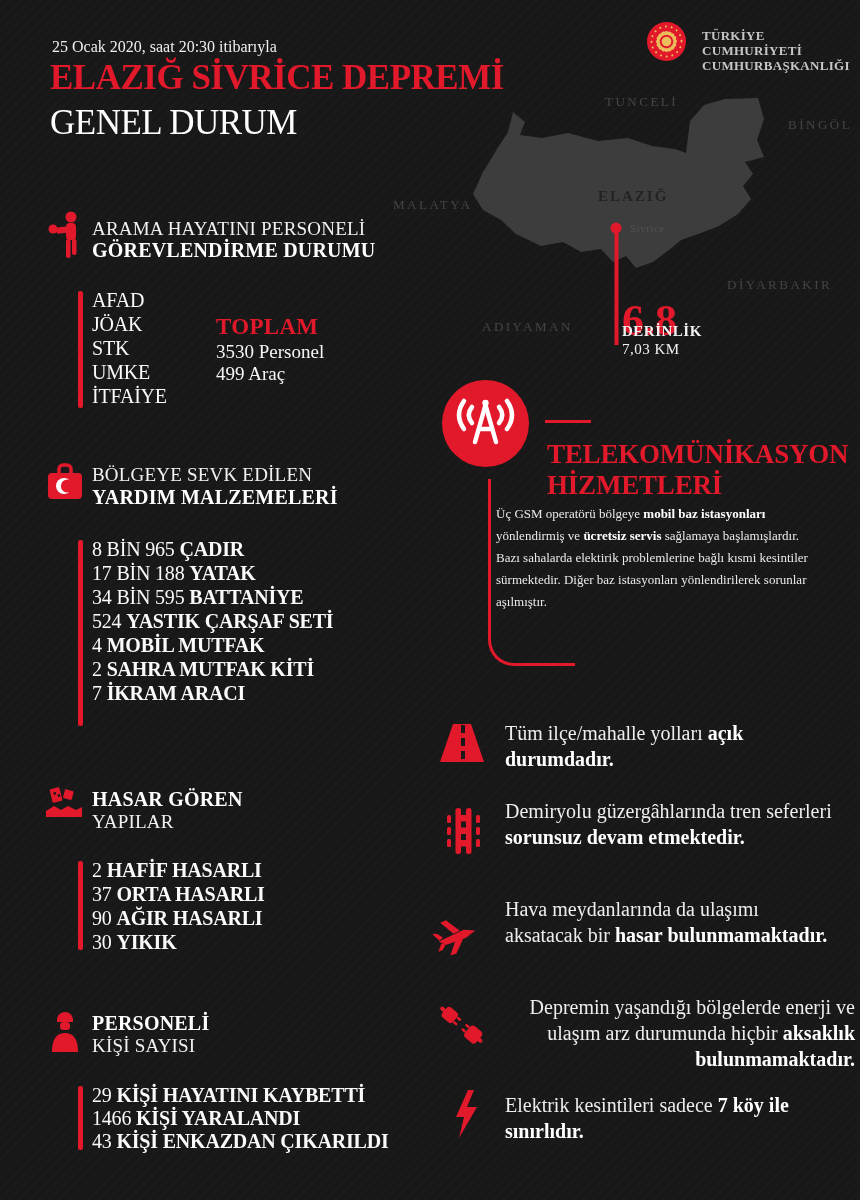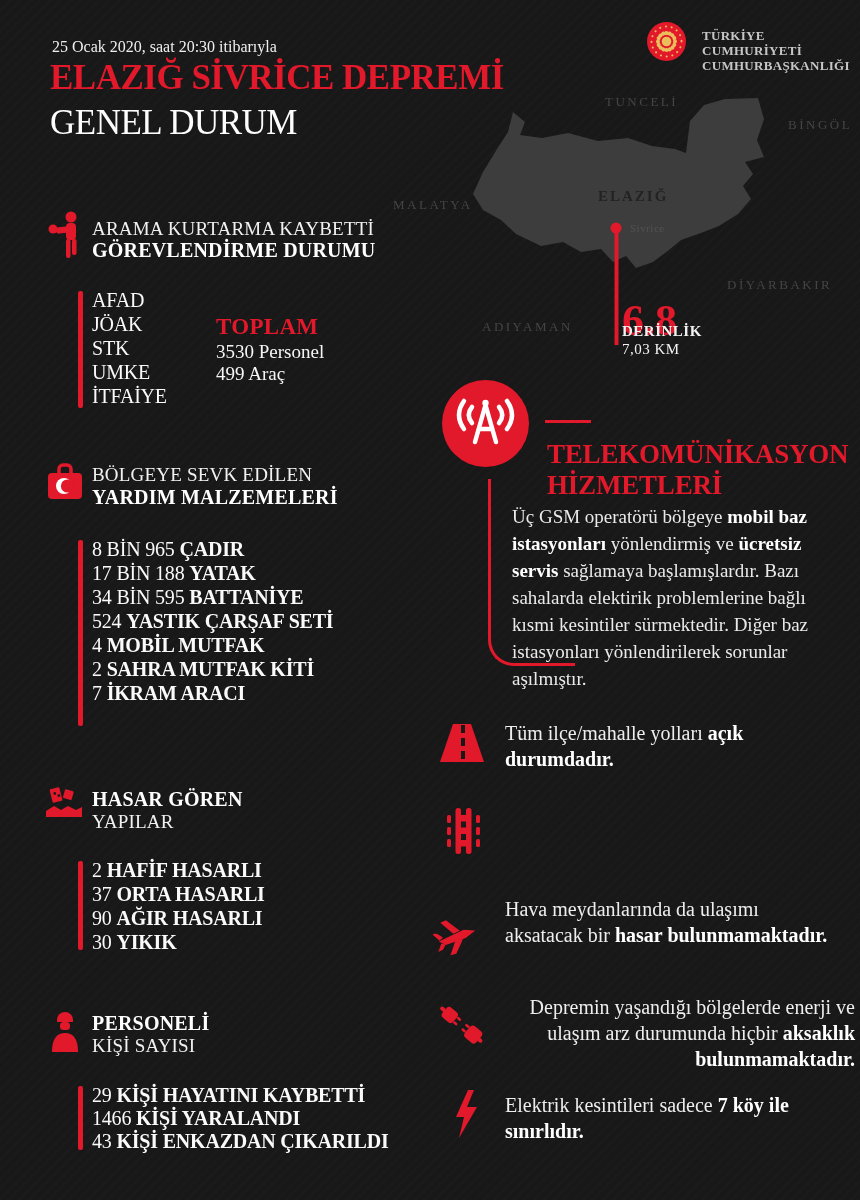--- a/index.html
+++ b/index.html
@@ -31,21 +31,21 @@
   .redbar{width:5px;background:#e2182b;border-radius:2px;}
   .list .row{font-size:20px;line-height:24px;letter-spacing:-0.2px;color:#fafafa;white-space:nowrap;}
   .list .num{font-weight:400;}
   .list .lbl{font-weight:700;}
   .toplam{font-size:23px;font-weight:700;color:#e2182b;letter-spacing:0.3px;}
   .tpline{font-size:19px;color:#f5f5f5;}
   
   .tele-dash{left:545px;top:420px;width:46px;height:3px;background:#e2182b;}
   .tele-t{font-size:27px;font-weight:700;color:#e2182b;letter-spacing:-0.2px;}
   .tele-bracket{left:488px;top:479px;width:84px;height:184px;border-left:3px solid #e2182b;border-bottom:3px solid #e2182b;border-bottom-left-radius:26px;}
-  .tele-para{left:512px;top:503px;width:322px;font-size:19px;line-height:27px;color:#eaeaea;}
+  .tele-para{left:496px;top:503px;width:322px;font-size:13px;line-height:22px;color:#eaeaea;}
   .tele-para .b{font-weight:700;color:#ffffff;}
   
   .st-text{position:absolute;width:330px;font-size:20px;line-height:26px;color:#eeeeee;}
   .st-text .b{font-weight:700;color:#ffffff;}
   .w350{width:350px;text-align:right;}
   svg{display:block;}
 </style>
 </head>
 <body>
 
@@ -89,21 +89,21 @@
   <div class="abs" style="left:48px;top:210px;">
     <svg width="36" height="50" viewBox="0 0 36 50" fill="#e2182b">
       <circle cx="23" cy="7" r="5.5"></circle>
       <rect x="18" y="13" width="10" height="17" rx="4"></rect>
       <circle cx="5" cy="19" r="4.5"></circle>
       <rect x="8" y="16.5" width="18" height="6.5" rx="3" transform="rotate(-6 17 20)"></rect>
       <rect x="18" y="29" width="4.5" height="19" rx="2"></rect>
       <rect x="24" y="29" width="4.5" height="16" rx="2"></rect>
     </svg>
   </div>
-  <div class="abs h1r" style="left:92px;top:218px;">ARAMA KURTARMA KAYBETTİ</div>
+  <div class="abs h1r" style="left:92px;top:218px;">ARAMA HAYATINI PERSONELİ</div>
   <div class="abs h1b" style="left:92px;top:239px;">GÖREVLENDİRME DURUMU</div>
   <div class="abs redbar" style="left:78px;top:291px;height:117px;"></div>
   <div class="abs list" style="left:92px;top:288px;">
     <div class="row">AFAD</div>
     <div class="row">JÖAK</div>
     <div class="row">STK</div>
     <div class="row">UMKE</div>
     <div class="row">İTFAİYE</div>
   </div>
   <div class="abs toplam" style="left:216px;top:314px;">TOPLAM</div>
@@ -205,20 +205,21 @@
       <rect x="8.5" y="0" width="5.5" height="46" rx="2.5"></rect>
       <rect x="19" y="0" width="5.5" height="46" rx="2.5"></rect>
       <rect x="13" y="7" width="7" height="6.5"></rect>
         <rect x="13" y="19.5" width="7" height="6.5"></rect>
         <rect x="13" y="32" width="7" height="6.5"></rect>
       <rect x="29" y="7" width="4" height="8" rx="1.5"></rect>
         <rect x="29" y="19" width="4" height="8" rx="1.5"></rect>
         <rect x="29" y="31" width="4" height="8" rx="1.5"></rect>
     </svg>
   </div>
+  <div class="st-text" style="left:505px;top:798px;"><span>Demiryolu güzergâhlarında tren seferleri </span><span class="b">sorunsuz devam etmektedir.</span></div>
 
   <div class="abs" style="left:433px;top:912px;">
     <svg width="48" height="48" viewBox="0 0 48 48" fill="#e2182b">
       <g transform="rotate(-14 24 24)">
         <polygon points="5,25 32,19.5 43,23 32,28 11,30"></polygon>
         <polygon points="21,21 11,7 17,6 28,19.5"></polygon>
         <polygon points="22,27 13,41 19,41 29,28.5"></polygon>
         <polygon points="6,24.5 0,16 5,17 10,22"></polygon>
         <polygon points="7,27.5 2,35 7,34 11,29.5"></polygon>
       </g>

